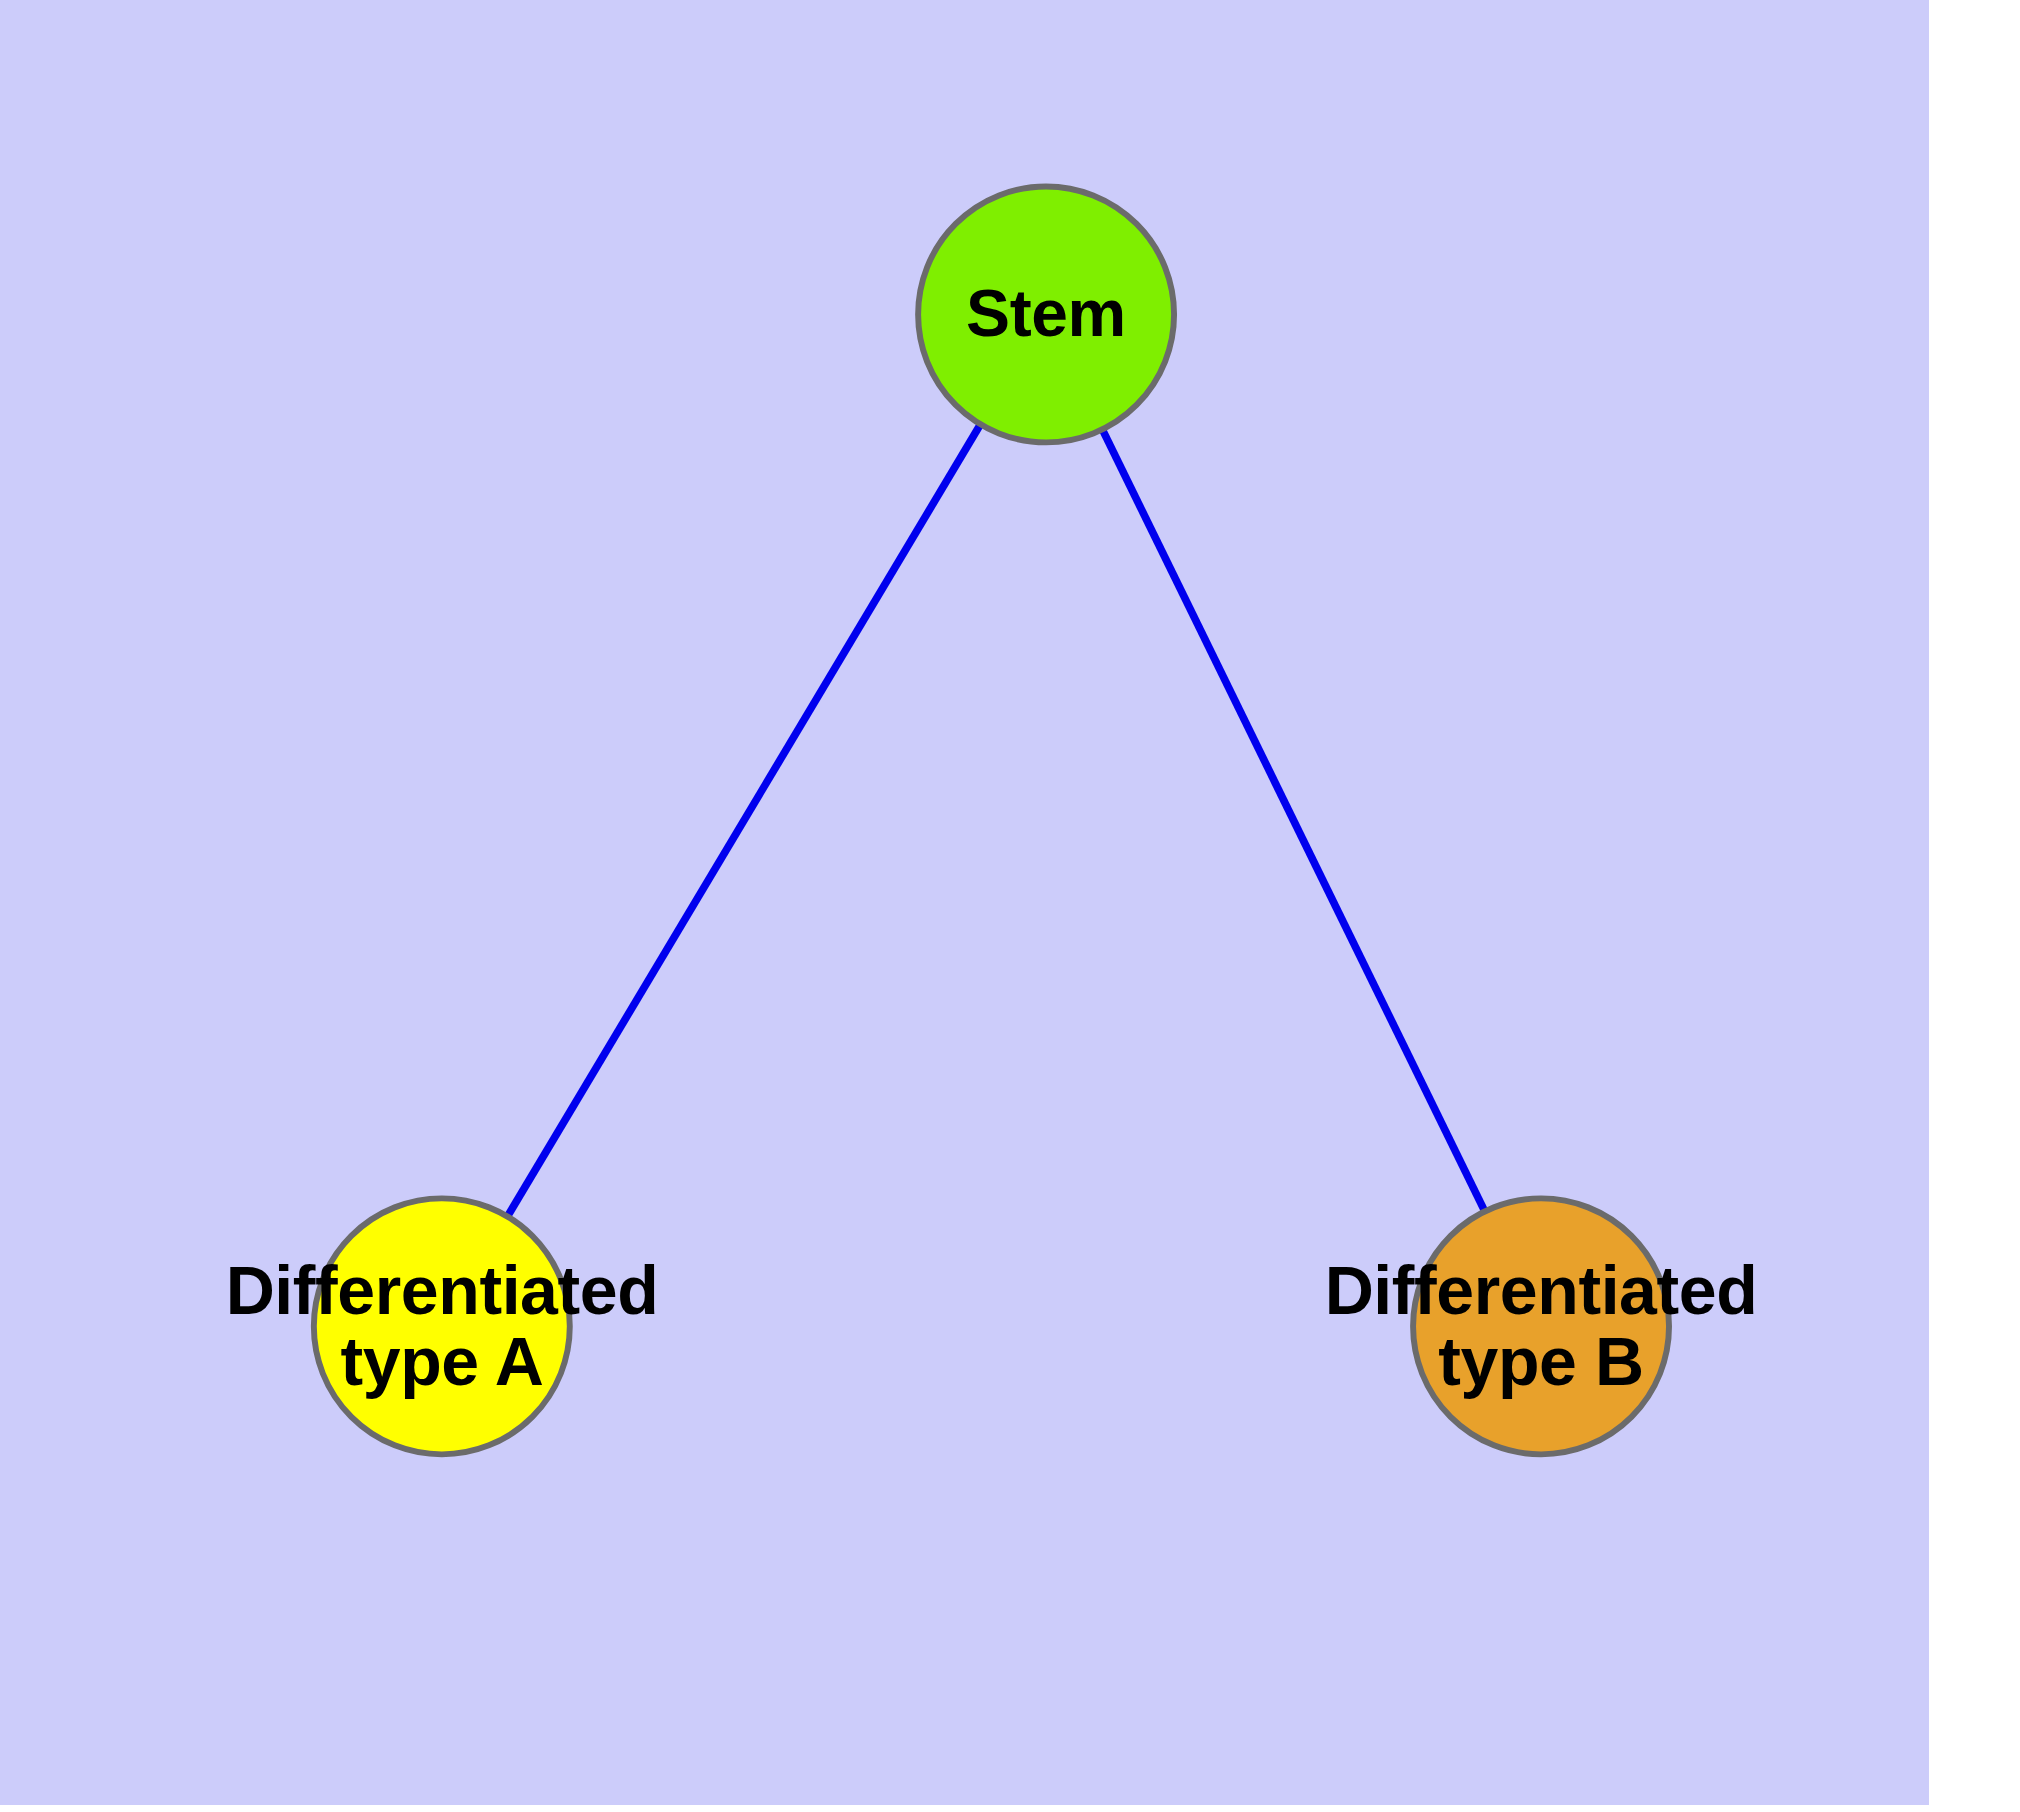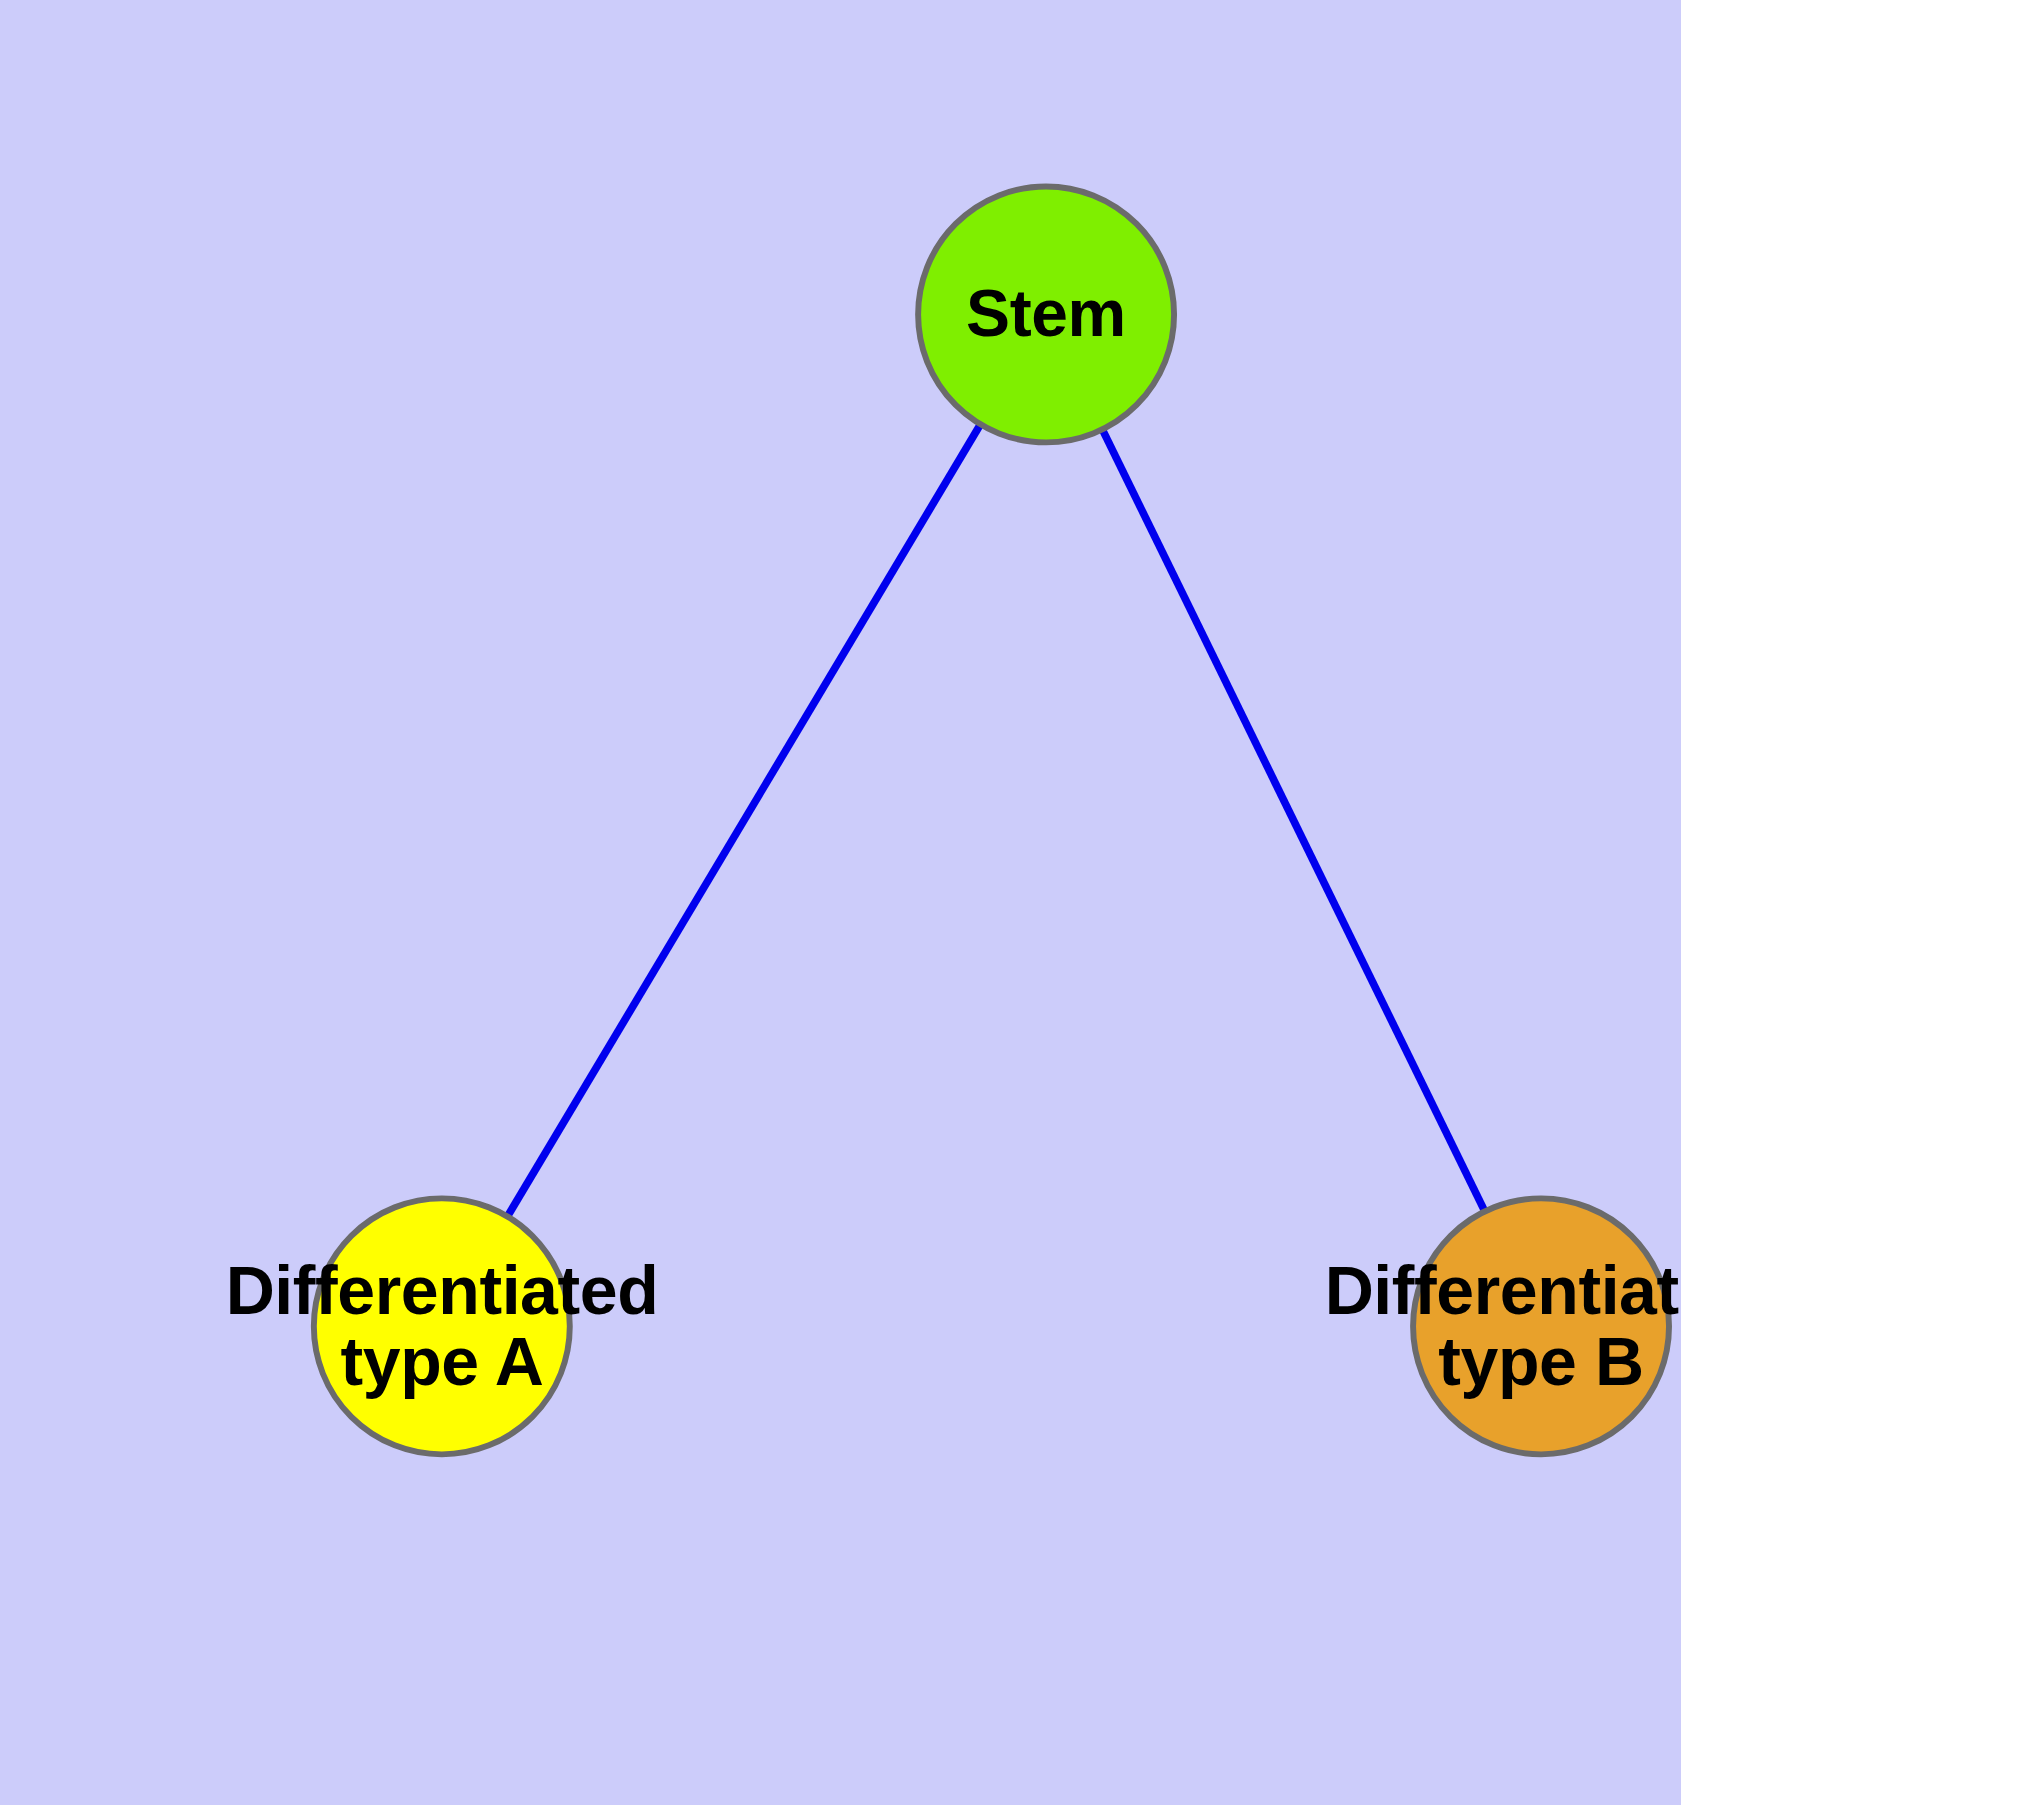--- a/index.html
+++ b/index.html
@@ -43,21 +43,21 @@
     pointer-events: none;
     transform: translate(-50%, -50%);
   }
   .label-stem   { font-size: 66px; }
   .label-typea  { font-size: 68px; }
   .label-typeb  { font-size: 68px; }
 </style>
 </head>
 <body>
 
-<div id="canvas" style="width: 1681px; height: 1812px;">
+<div id="canvas" style="width: 1929px; height: 1812px;">
 
   <div id="plot-area" style="background: rgb(204, 204, 250);"></div>
 
   <svg id="graph-svg" viewBox="0 0 2384 2138" xmlns="http://www.w3.org/2000/svg">
 
     <g>
       <line id="edge-a" x1="1156.5827605988702" y1="500.6440166128316" x2="598.4172394011298" y2="1435.3559833871684" stroke="#0000ee" stroke-width="9" stroke-linecap="butt"></line>
       <line id="edge-b" x1="1300.3451794613259" y1="506.6440826657929" x2="1751.6548205386741" y2="1429.355917334207" stroke="#0000ee" stroke-width="9" stroke-linecap="butt"></line>
     </g>
 

